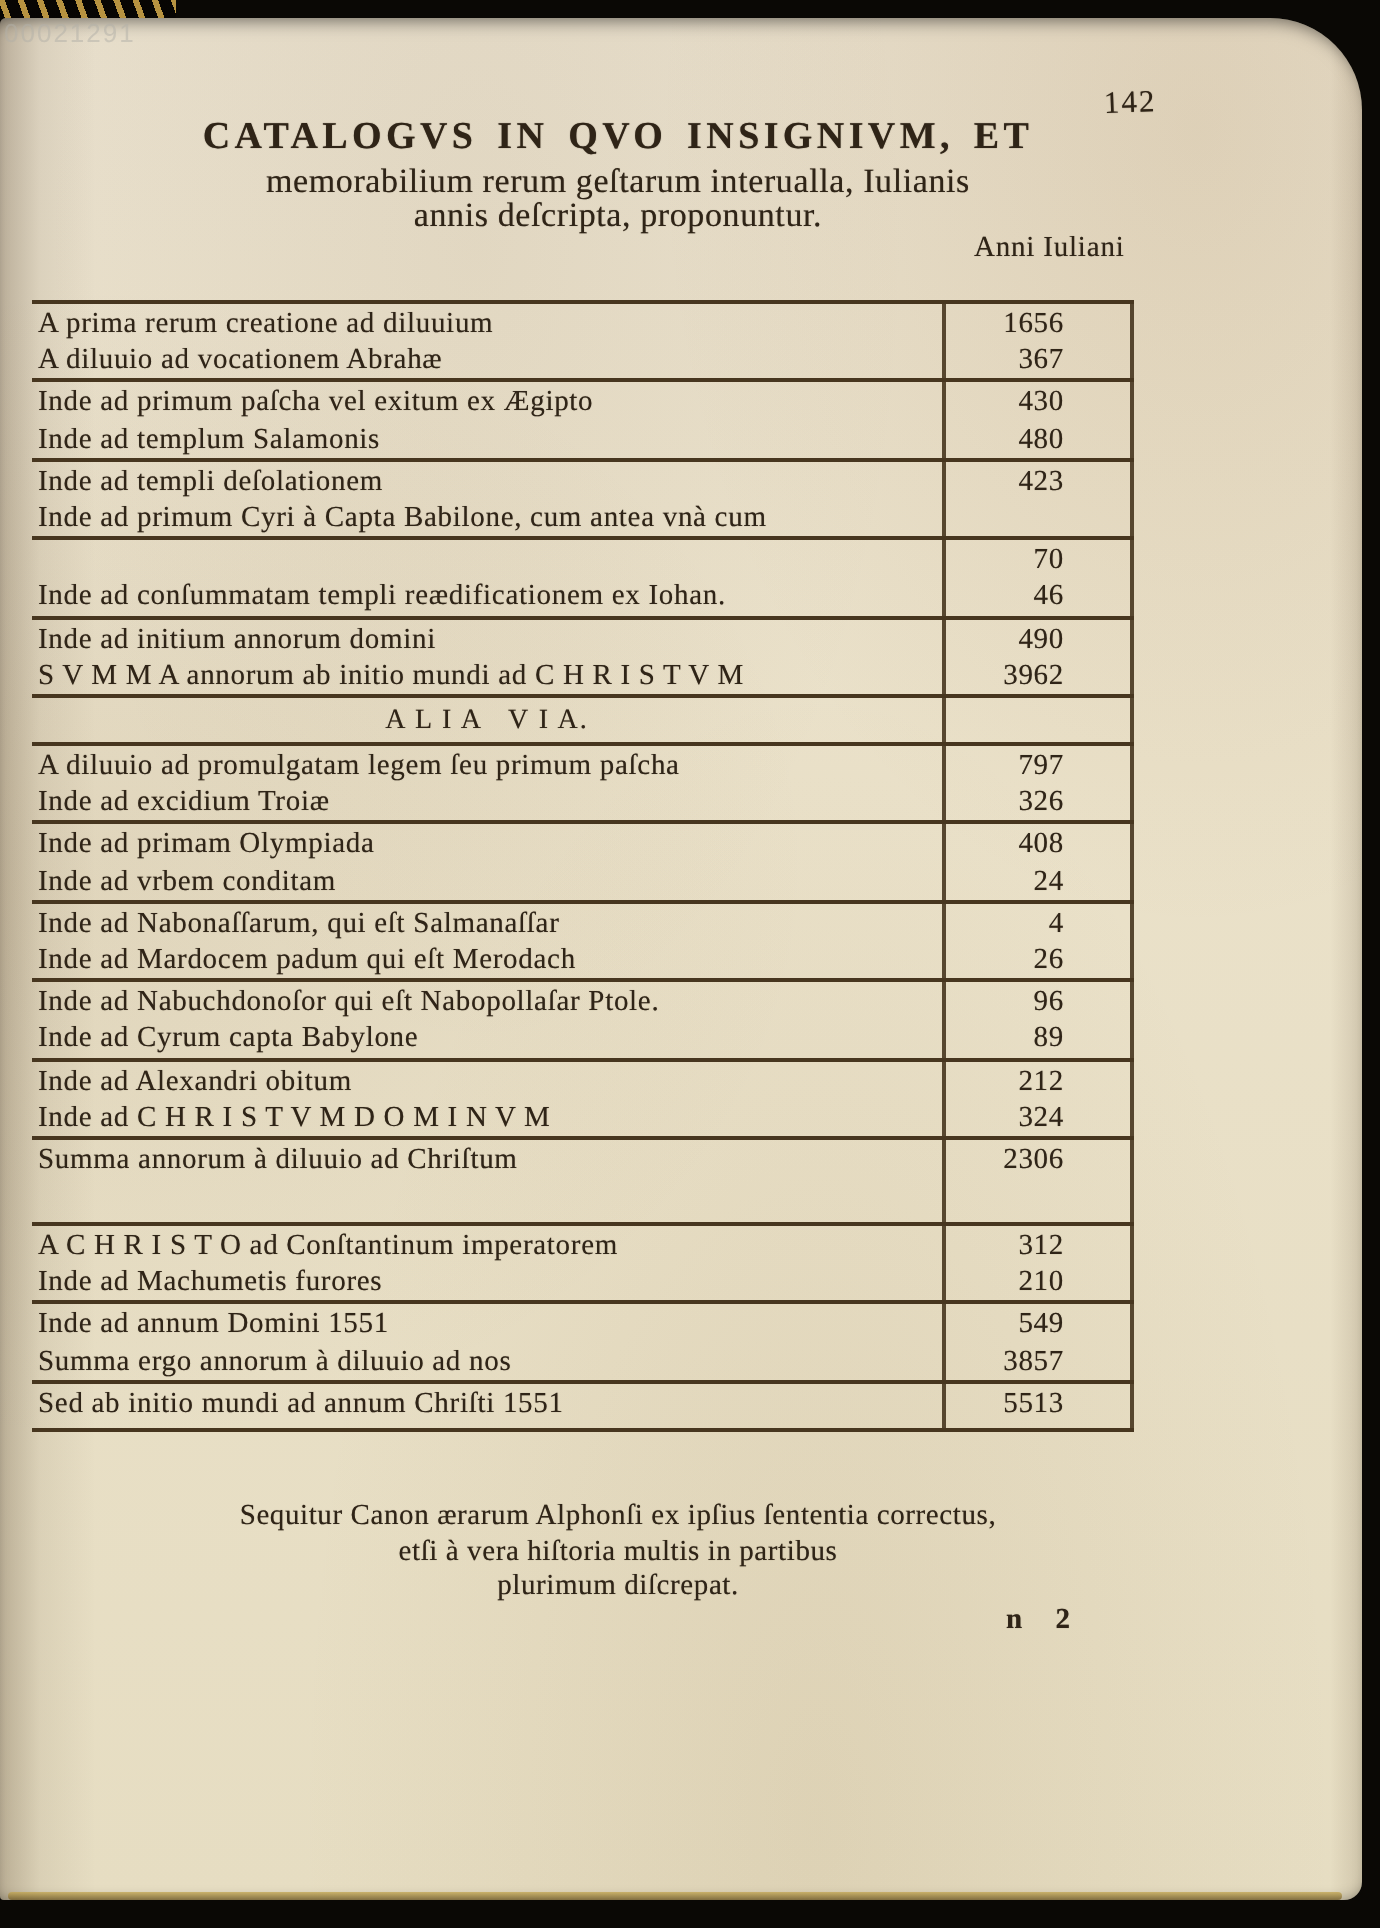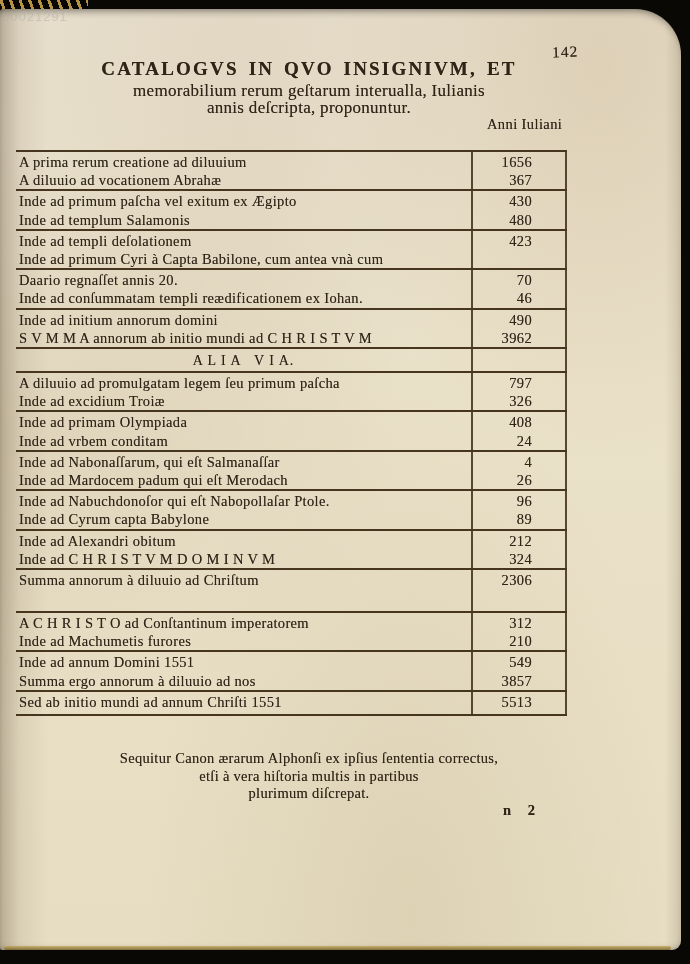--- a/index.html
+++ b/index.html
@@ -152,21 +152,20 @@
               <div class="desc">Inde ad templi deſolationem</div>
               <div class="num">423</div>
             </div>
             <div class="row">
               <div class="desc">Inde ad primum Cyri à Capta Babilone, cum antea vnà cum</div>
               <div class="num"></div>
             </div>
           </div>
           <div class="group">
             <div class="row">
-              <div class="desc">Daario regnaſſet annis 20.</div>
               <div class="num">70</div>
             </div>
             <div class="row">
               <div class="desc">Inde ad conſummatam templi reædificationem ex Iohan.</div>
               <div class="num">46</div>
             </div>
           </div>
           <div class="group">
             <div class="row">
               <div class="desc">Inde ad initium annorum domini</div>

